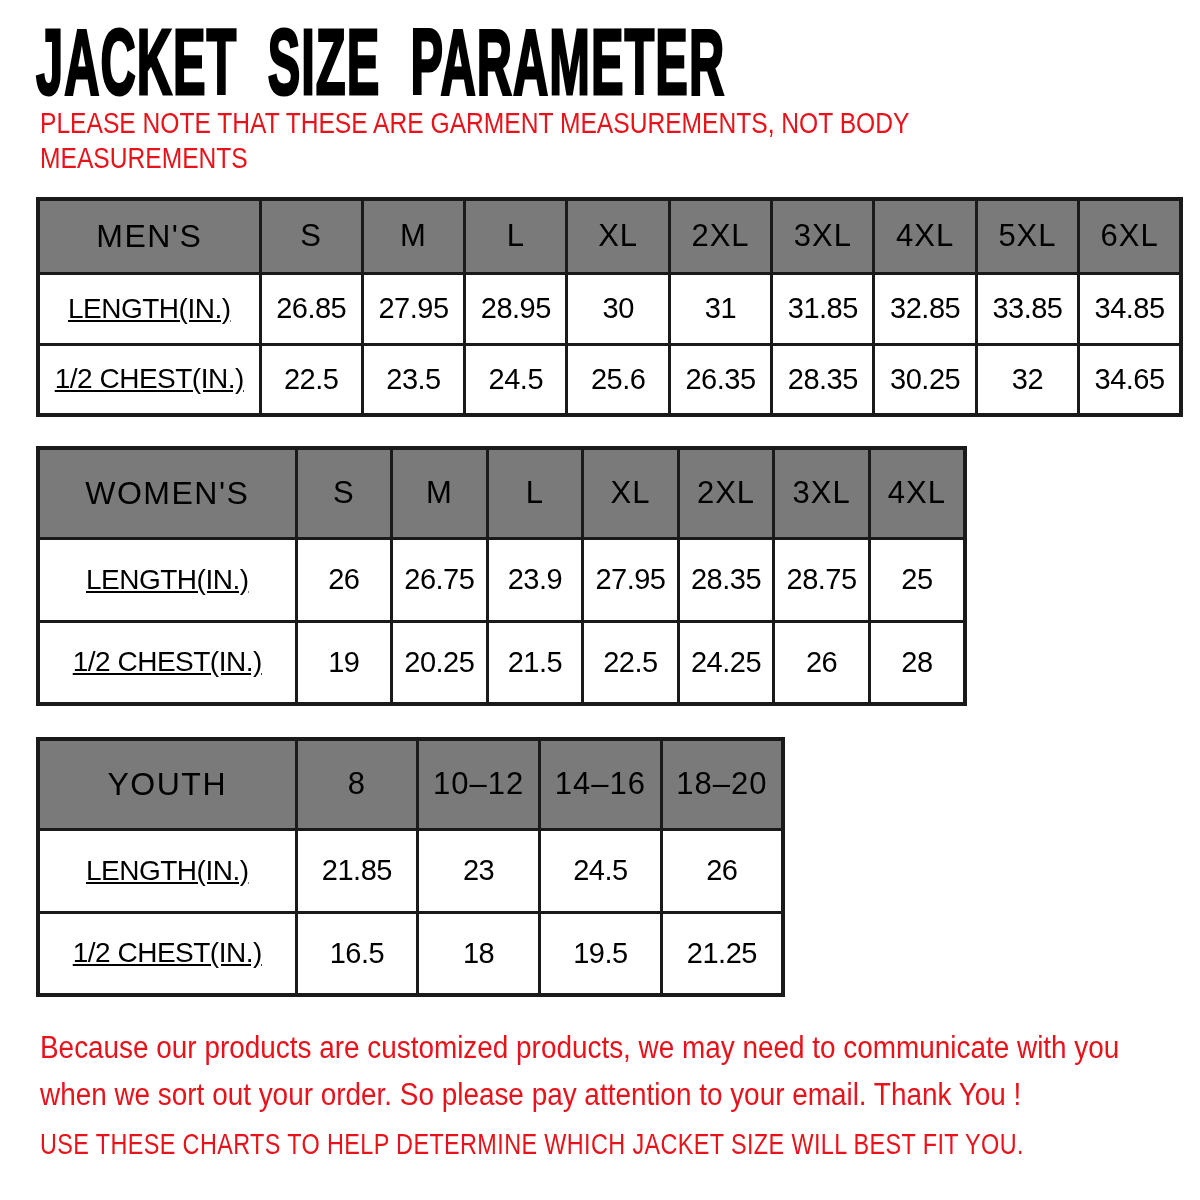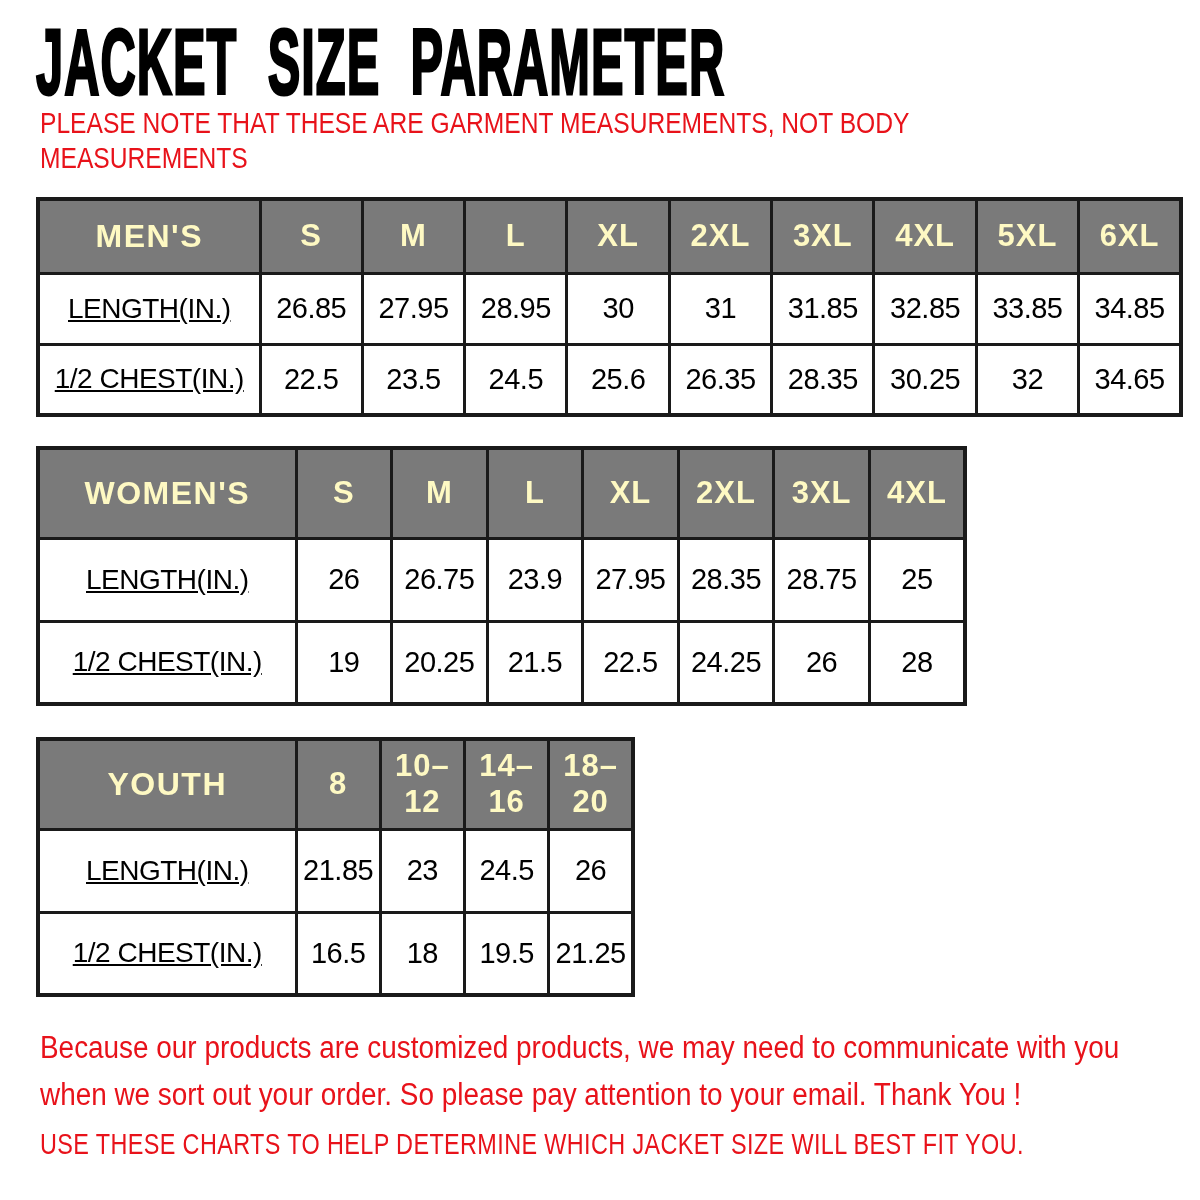--- a/index.html
+++ b/index.html
@@ -29,36 +29,36 @@
   
   .size-table{
     position:absolute;border-collapse:collapse;table-layout:fixed;
     background:#fff;border:4px solid #1a1a1a;
   }
   .size-table th,.size-table td{
     border:3px solid #1a1a1a;text-align:center;vertical-align:middle;padding:0;
     overflow:hidden;
   }
   th.hdr{
-    background:#7a7a7a;color:#fef9c3;font-weight:700;
+    background:#7a7a7a;color:#000000;font-weight:400;
     font-size:31px;letter-spacing:1px;
   }
   th.hdr-first{font-size:32px;letter-spacing:1.5px;}
   td.lbl{font-size:28px;letter-spacing:-0.5px;color:#000;text-decoration:underline;}
   td.val{font-size:29px;letter-spacing:-0.5px;color:#000;}
 
   .t-mens{left:26px;top:197px;width:1147px;}
   .t-mens thead tr{height:74px;}
   .t-mens tbody tr{height:71px;}
 
   .t-womens{left:26px;top:446px;width:931px;}
   .t-womens thead tr{height:90px;}
   .t-womens tbody tr{height:83px;}
 
-  .t-youth{left:26px;top:737px;width:599px;padding-left:28px;}
+  .t-youth{left:26px;top:737px;width:749px;padding-left:28px;}
   .t-youth thead tr{height:90px;}
   .t-youth tbody tr{height:83px;}
 
   
   .footer{position:absolute;left:30px;top:1024px;}
   .footer-line{
     display:block;white-space:nowrap;
     font-size:31px;line-height:47px;color:#e8121a;
     transform:scaleX(0.90);transform-origin:0 50%;
   }

